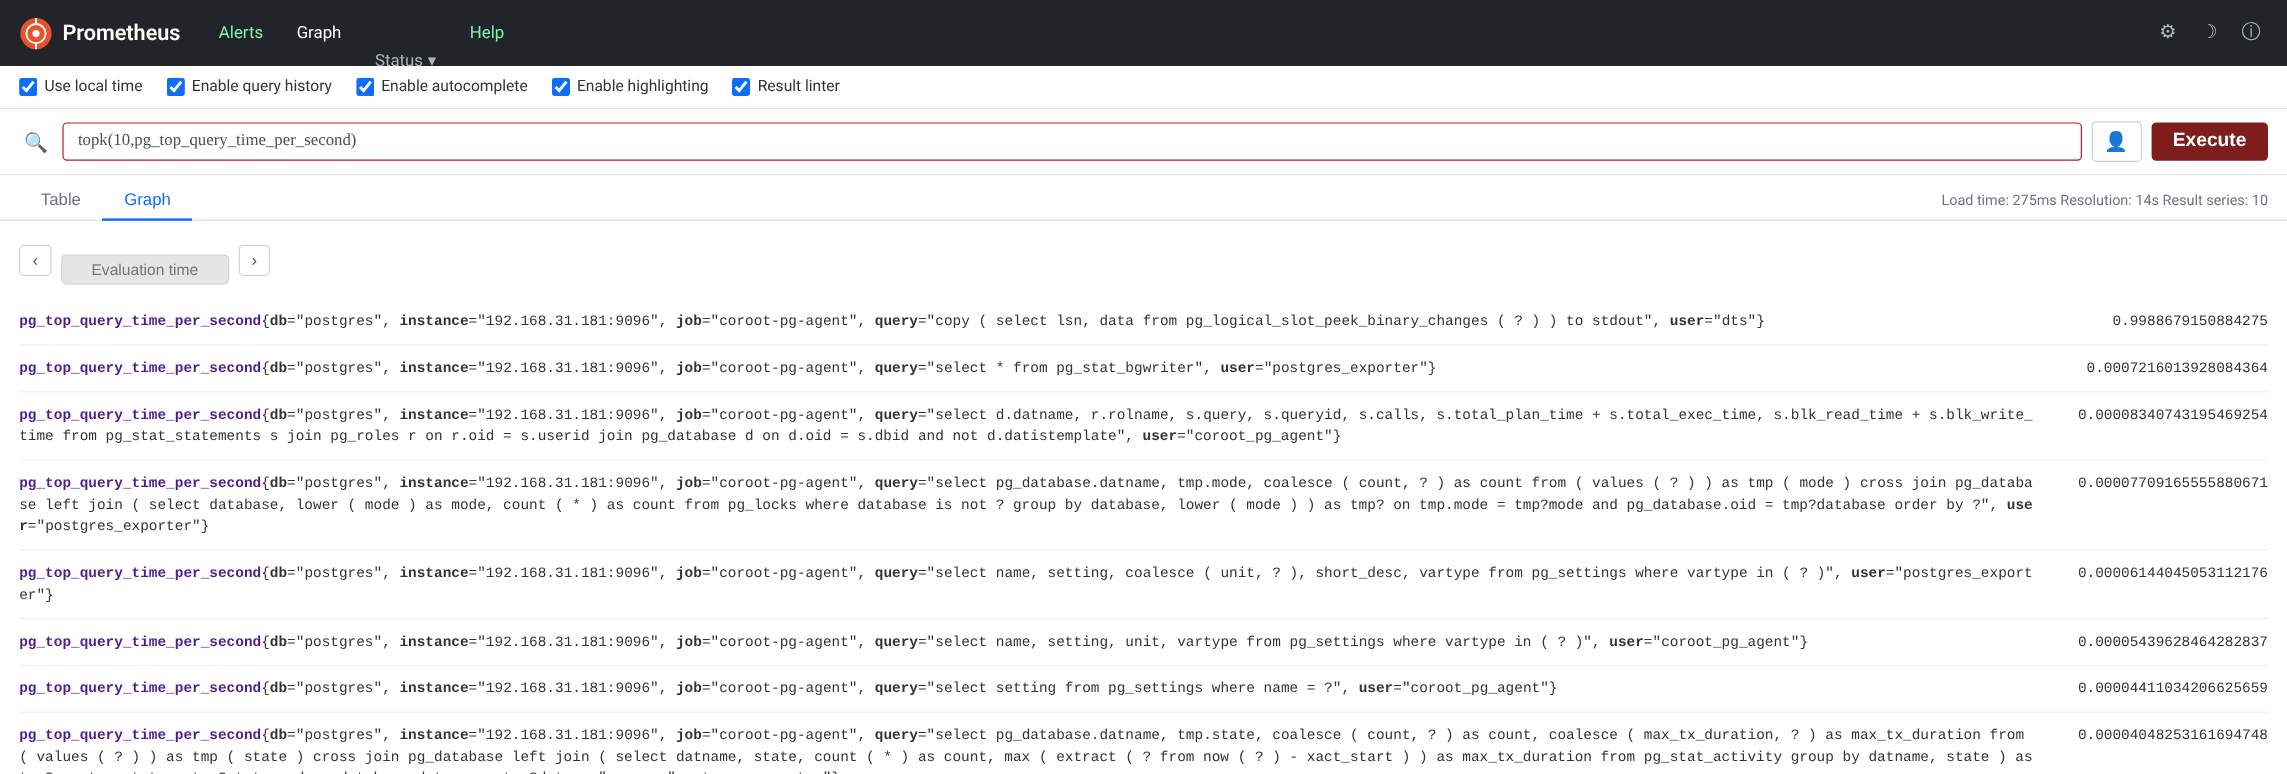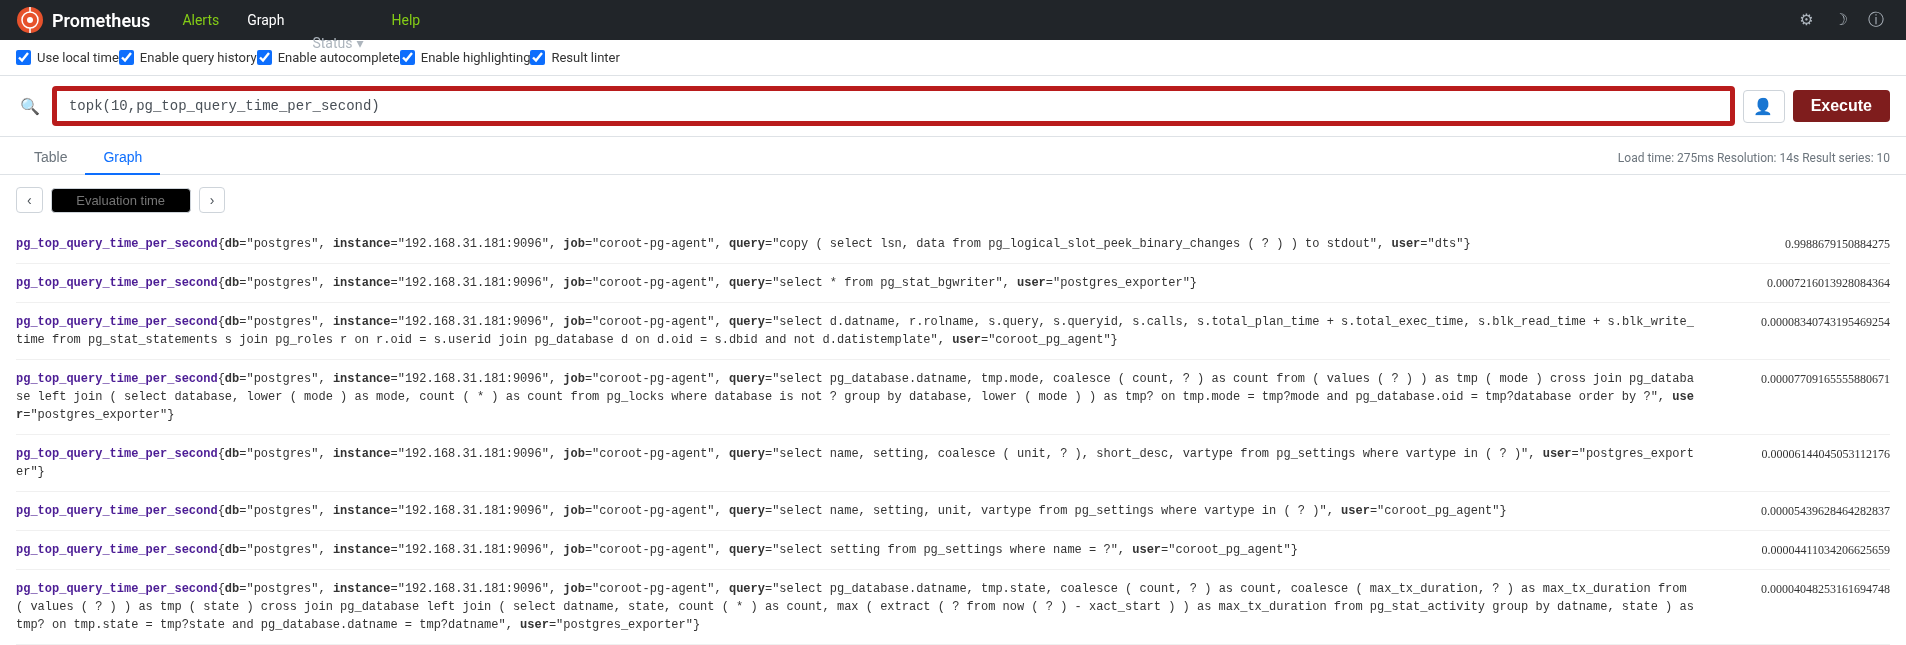--- a/index.html
+++ b/index.html
@@ -5,21 +5,21 @@
     * { box-sizing: border-box; margin: 0; padding: 0; }
     body { font-family: -apple-system, BlinkMacSystemFont, 'Segoe UI', Roboto, sans-serif; font-size: 13px; background: #fff; color: #333; }
 
     
     .navbar {
       background: #212529;
       color: #fff;
       display: flex;
       align-items: center;
       padding: 0 16px;
-      height: 40px;
+      height: 55px;
       gap: 20px;
     }
     .navbar-brand {
       display: flex;
       align-items: center;
       gap: 8px;
       color: #fff;
       font-size: 18px;
       font-weight: 600;
       text-decoration: none;
@@ -27,21 +27,21 @@
     .prometheus-logo {
       width: 28px;
       height: 28px;
     }
     .nav-links {
       display: flex;
       gap: 4px;
       align-items: center;
     }
     .nav-link {
-      color: #84cc16;
+      color: #86efac;
       text-decoration: none;
       padding: 8px 12px;
       font-size: 14px;
       cursor: pointer;
     }
     .nav-link.active { color: #fff; }
     .nav-link-dropdown {
       display: flex;
       align-items: center;
       gap: 4px;
@@ -65,20 +65,21 @@
       padding: 4px 6px;
       font-size: 16px;
       line-height: 1;
     }
 
     
     .toolbar {
       padding: 10px 16px;
       display: flex;
       align-items: flex-end;
+      gap: 20px;
       border-bottom: 1px solid #dee2e6;
       flex-wrap: wrap;
     }
     .checkbox-item {
       display: flex;
       align-items: center;
       gap: 6px;
       font-size: 13px;
       cursor: pointer;
     }
@@ -97,24 +98,24 @@
       gap: 8px;
       border-bottom: 1px solid #dee2e6;
     }
     .search-icon-wrap {
       color: #6c757d;
       font-size: 16px;
       padding: 0 4px;
     }
     .query-input {
       flex: 1;
-      border: 5px solid #b91c1c;
+      border: 1px solid #b91c1c;
       border-radius: 4px;
       padding: 7px 12px;
-      font-family: Liberation Mono, monospace;
+      font-family: Liberation Serif, serif;
       font-size: 14px;
       color: #495057;
       outline: none;
     }
     .user-icon-btn {
       background: none;
       border: 1px solid #ced4da;
       border-radius: 4px;
       padding: 6px 10px;
       cursor: pointer;
@@ -181,21 +182,22 @@
       color: #495057;
     }
     .eval-time-input {
       border: 1px solid #ced4da;
       border-radius: 4px;
       padding: 4px 10px;
       font-size: 13px;
       color: #6c757d;
       width: 140px;
       text-align: center;
-      background: #000000;
+      background: #e5e5e5;
+      margin-top: 16px;
     }
 
     
     .results-container {
       padding: 0 16px;
     }
     .result-row {
       padding: 10px 0;
       border-bottom: 1px solid #f0f0f0;
       display: flex;
@@ -210,21 +212,21 @@
       color: #333;
       font-family: 'Courier New', monospace;
       font-size: 12px;
       word-break: break-all;
     }
     .metric-name {
       font-weight: 600;
       color: #4c1d95;
     }
     .result-value {
-      font-family: Liberation Serif, serif;
+      font-family: Liberation Mono, monospace;
       font-size: 12px;
       color: #333;
       white-space: nowrap;
       min-width: 180px;
       text-align: right;
     }
   </style>
 </head>
 <body>
 

